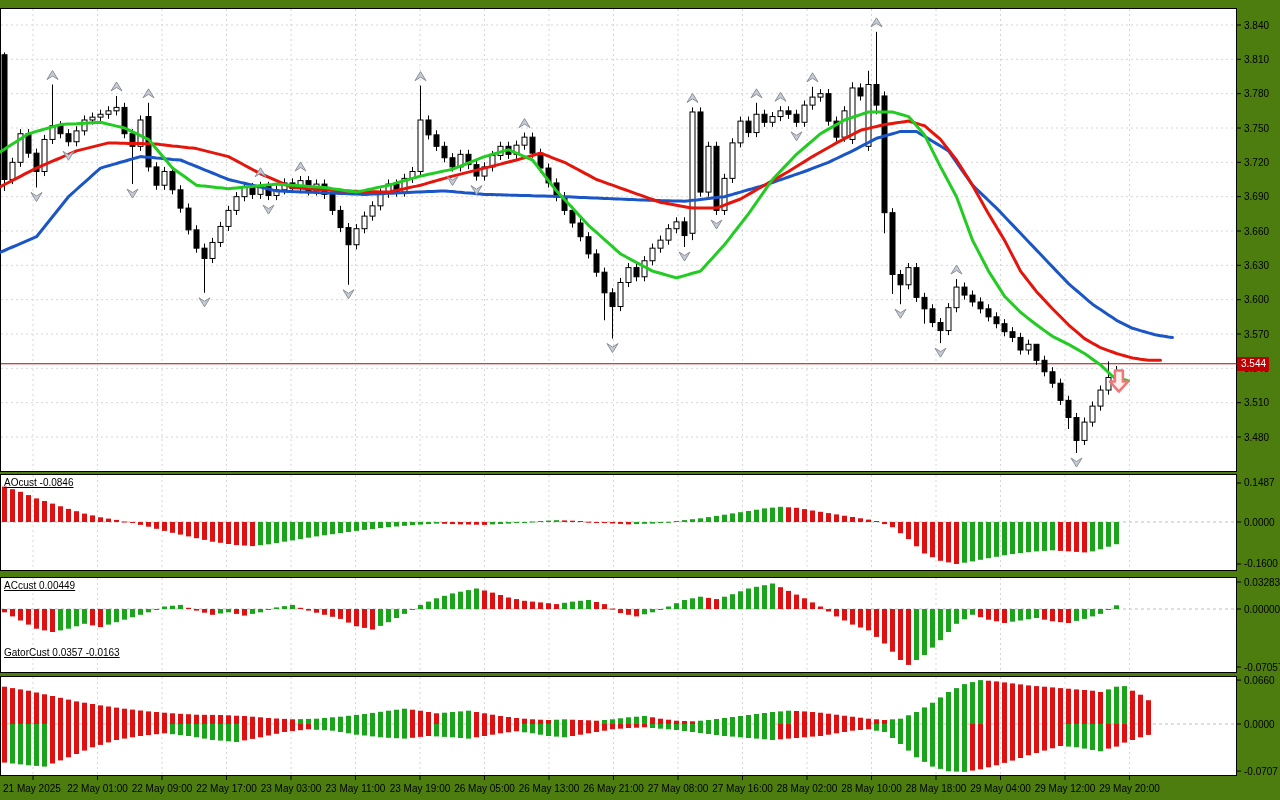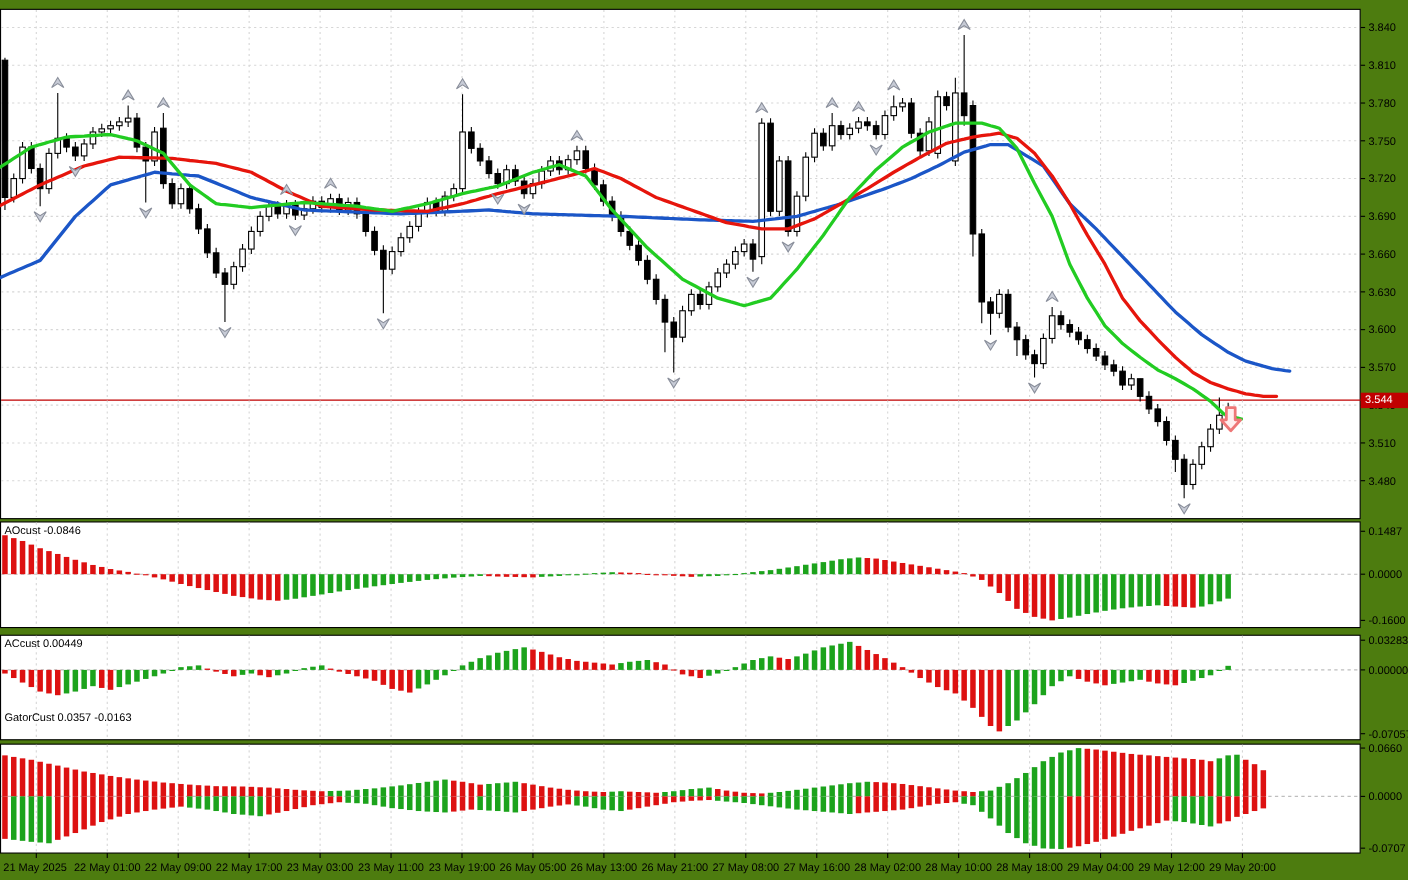--- a/index.html
+++ b/index.html
@@ -1,20 +1,20 @@
 <!DOCTYPE html>
 <html><head>
 <meta charset="utf-8">
 <style>
   html,body{margin:0;padding:0;background:#fff;}
   #chart-root{position:relative;width:1280px;height:800px;background:#4d7c0f;overflow:hidden;
     font-family:"Liberation Sans",sans-serif;}
   #chart-svg{position:absolute;left:0;top:0;}
-  .ind-label{position:absolute;left:4px;font-size:10px;color:#000;white-space:nowrap;z-index:5;}
-  #price-badge{position:absolute;left:1237px;width:43px;height:14px;background:#C00000;color:#fff;
+  .ind-label{position:absolute;left:4px;font-size:10px;color:#000;white-space:nowrap;z-index:5;text-decoration:underline;}
+  #price-badge{position:absolute;left:1237px;width:32px;height:14px;background:#C00000;color:#fff;
     font-size:10px;line-height:14px;padding-left:4px;box-sizing:border-box;z-index:6;}
 </style>
 </head>
 <body>
 
 <div id="chart-root">
   <svg id="chart-svg" width="1280" height="800">
       <g>
         <rect x="0.5" y="8.5" width="1236" height="463" fill="#fff" stroke="#000000"></rect>
         <line x1="1" y1="363.7555555555555" x2="1237" y2="363.7555555555555" stroke="#C00000" stroke-width="1"></line>

